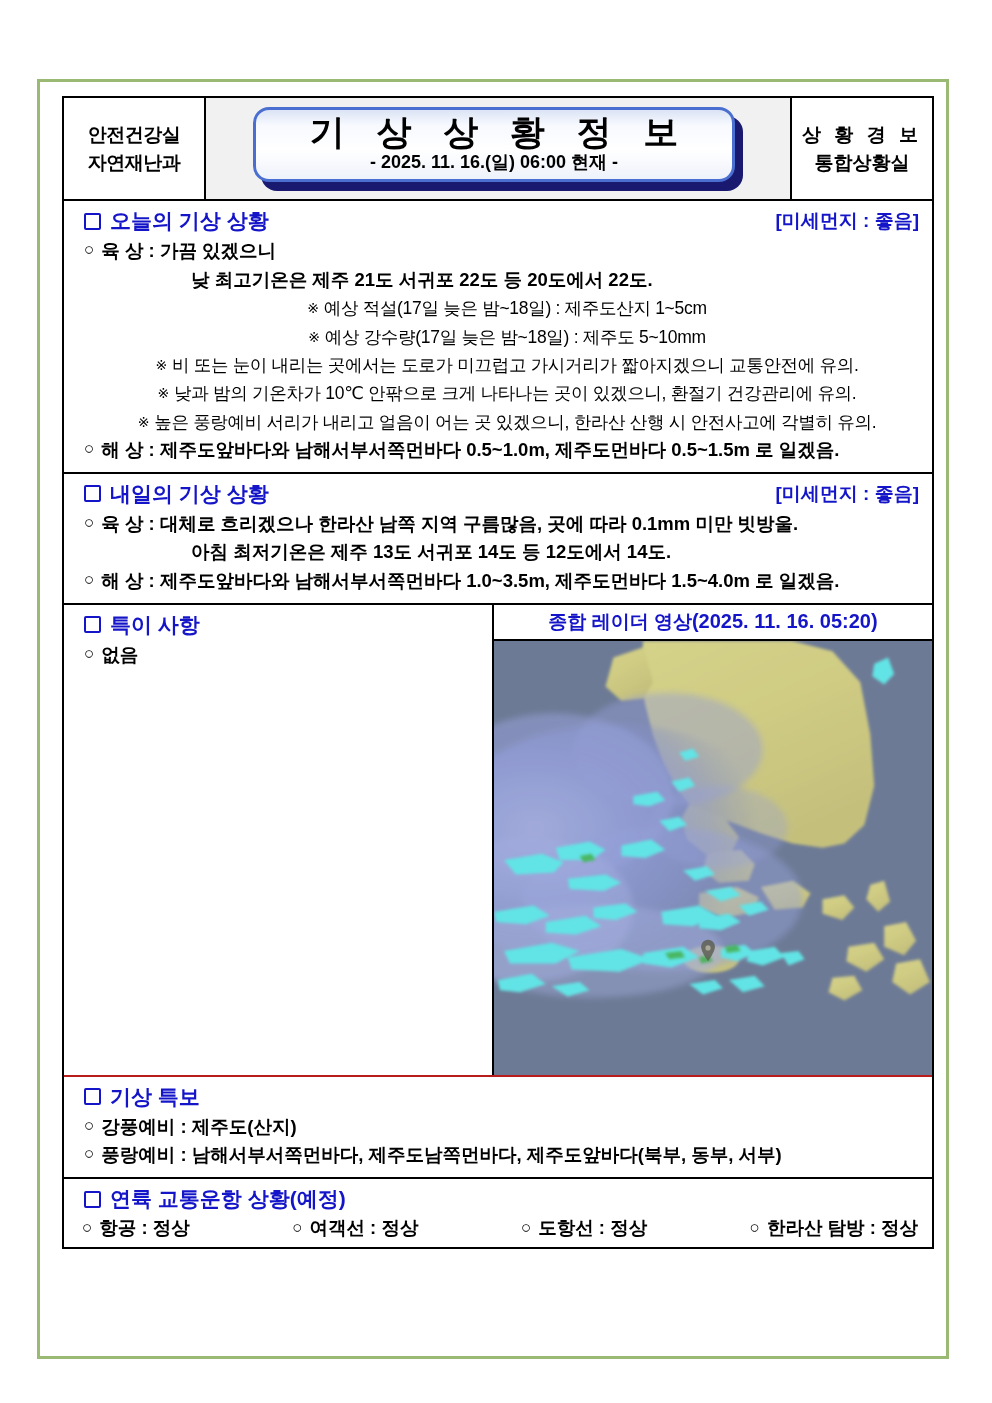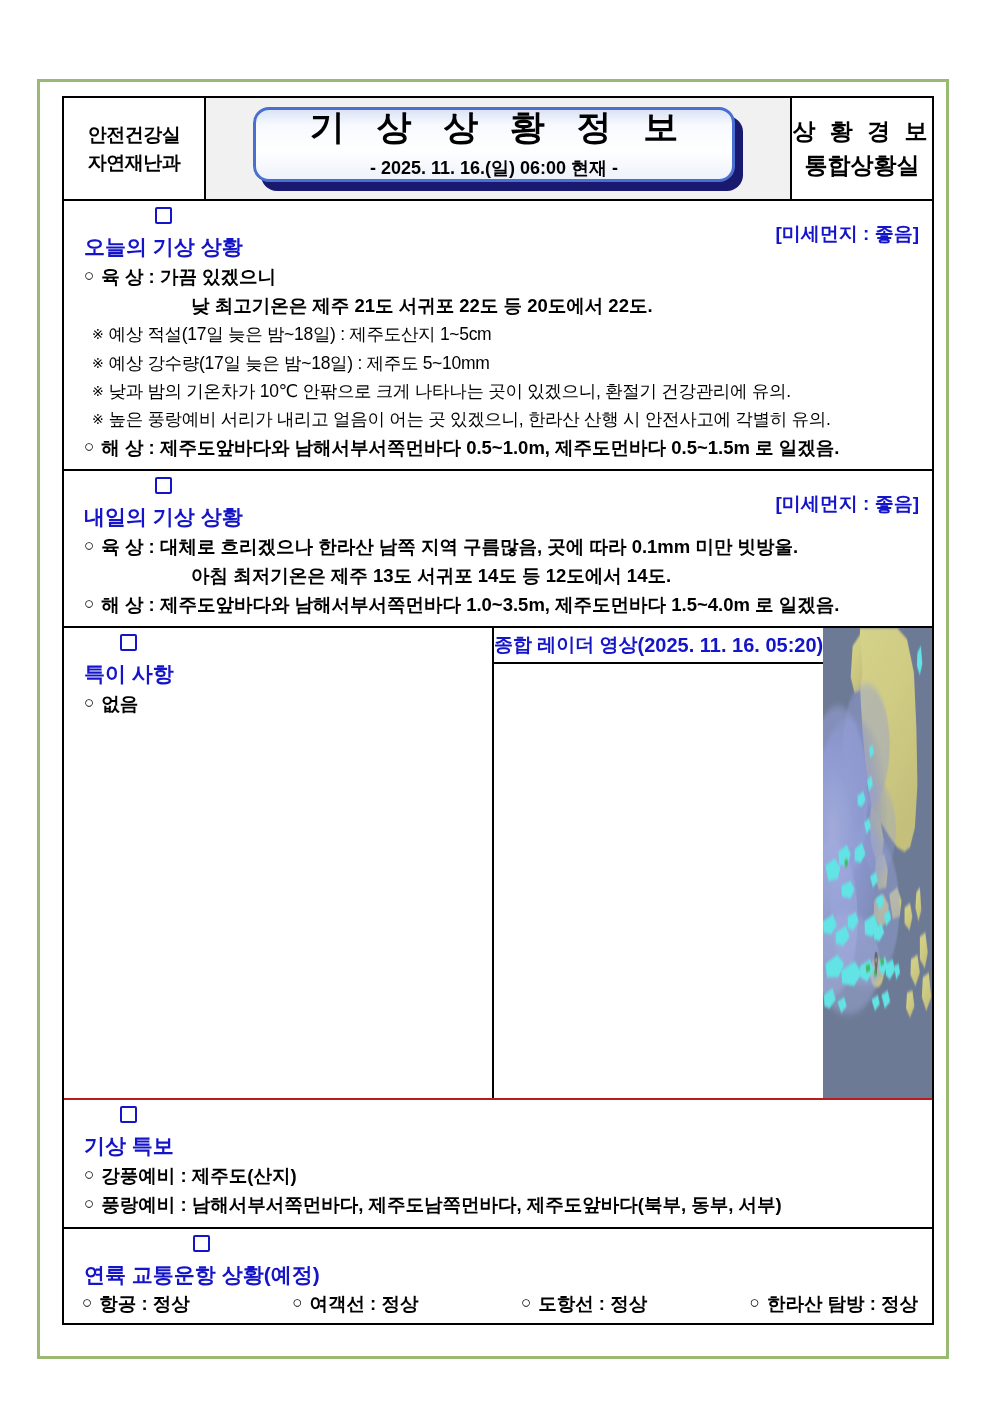--- a/index.html
+++ b/index.html
@@ -62,21 +62,21 @@
     font-weight: bold;
     line-height: 1.45;
   }
   .hdr-left {
     border-right: 2px solid #000;
     font-size: 19px;
     letter-spacing: -0.5px;
   }
   .hdr-right {
     border-left: 2px solid #000;
-    font-size: 23px;
+    font-size: 19px;
   }
   .hdr-right .spaced { letter-spacing: 4px; }
   .hdr-center {
     flex: 1 1 auto;
     background: #f1f1f1;
     display: flex;
     align-items: center;
     justify-content: center;
     position: relative;
   }
@@ -101,21 +101,21 @@
     left: 0; top: 0;
     width: 482px;
     height: 75px;
     border-radius: 16px;
     border: 3px solid #4a6fd0;
     background: linear-gradient(180deg, #dbe4f5 0%, #f7f9fe 22%, #ffffff 58%, #eef2fb 100%);
     box-sizing: border-box;
     display: flex;
     flex-direction: column;
     align-items: center;
-    justify-content: space-between;
+    justify-content: center;
     overflow: hidden;
   }
   .badge-title {
     font-size: 35px;
     font-weight: bold;
     letter-spacing: 11px;
     text-indent: 11px;
     line-height: 1.05;
     color: #000;
     margin-top: -1px;
@@ -140,21 +140,20 @@
   .sec-head {
     display: flex;
     align-items: center;
     justify-content: space-between;
     padding: 6px 13px 2px 20px;
   }
   .sec-head-left {
     display: flex;
     align-items: center;
     gap: 9px;
-    flex-direction: column;
   }
   .chk {
     display: inline-block;
     width: 17px;
     height: 17px;
     border: 2px solid #1414c8;
     box-sizing: border-box;
     border-radius: 2px;
     flex: 0 0 17px;
   }
@@ -192,20 +191,21 @@
   .line.indent {
     padding-left: 107px;
   }
   .note {
     font-size: 17.5px;
     font-weight: normal;
     line-height: 1.62;
     white-space: nowrap;
     padding-left: 8px;
     letter-spacing: -0.3px;
+    text-align: center;
   }
   .note .star {
     font-size: 14px;
     margin-right: 5px;
     vertical-align: 1px;
   }
 
   
   .split {
     display: flex;
@@ -215,21 +215,21 @@
   }
   .split-left {
     width: 430px;
     flex: 0 0 430px;
     border-right: 2px solid #000;
     box-sizing: border-box;
   }
   .split-right {
     flex: 1 1 auto;
     display: flex;
-    flex-direction: row;
+    flex-direction: column;
     box-sizing: border-box;
   }
   .radar-head {
     height: 36px;
     flex: 0 0 36px;
     display: flex;
     align-items: center;
     justify-content: center;
     border-bottom: 2px solid #000;
     box-sizing: border-box;
@@ -316,20 +316,21 @@
           <span class="bullet">○</span>
           <span class="txt"><span>육 상 : </span><span>가끔 있겠으니</span></span>
         </div>
 
         <div class="line indent">
           <span class="txt">낮 최고기온은 제주 21도 서귀포 22도 등 20도에서 22도.</span>
         </div>
 
         <div class="note"><span class="star">※</span><span>예상 적설(17일 늦은 밤~18일) : 제주도산지 1~5cm</span></div>
         <div class="note"><span class="star">※</span><span>예상 강수량(17일 늦은 밤~18일) : 제주도 5~10mm</span></div>
+        <div class="note"><span class="star">※</span><span>비 또는 눈이 내리는 곳에서는 도로가 미끄럽고 가시거리가 짧아지겠으니 교통안전에 유의.</span></div>
         <div class="note"><span class="star">※</span><span>낮과 밤의 기온차가 10℃ 안팎으로 크게 나타나는 곳이 있겠으니, 환절기 건강관리에 유의.</span></div>
         <div class="note"><span class="star">※</span><span>높은 풍랑예비 서리가 내리고 얼음이 어는 곳 있겠으니, 한라산 산행 시 안전사고에 각별히 유의.</span></div>
 
         <div class="line">
           <span class="bullet">○</span>
           <span class="txt"><span>해 상 : </span><span>제주도앞바다와 남해서부서쪽먼바다 0.5~1.0m, 제주도먼바다 0.5~1.5m 로 일겠음.</span></span>
         </div>
 
       </div>
     </div>

